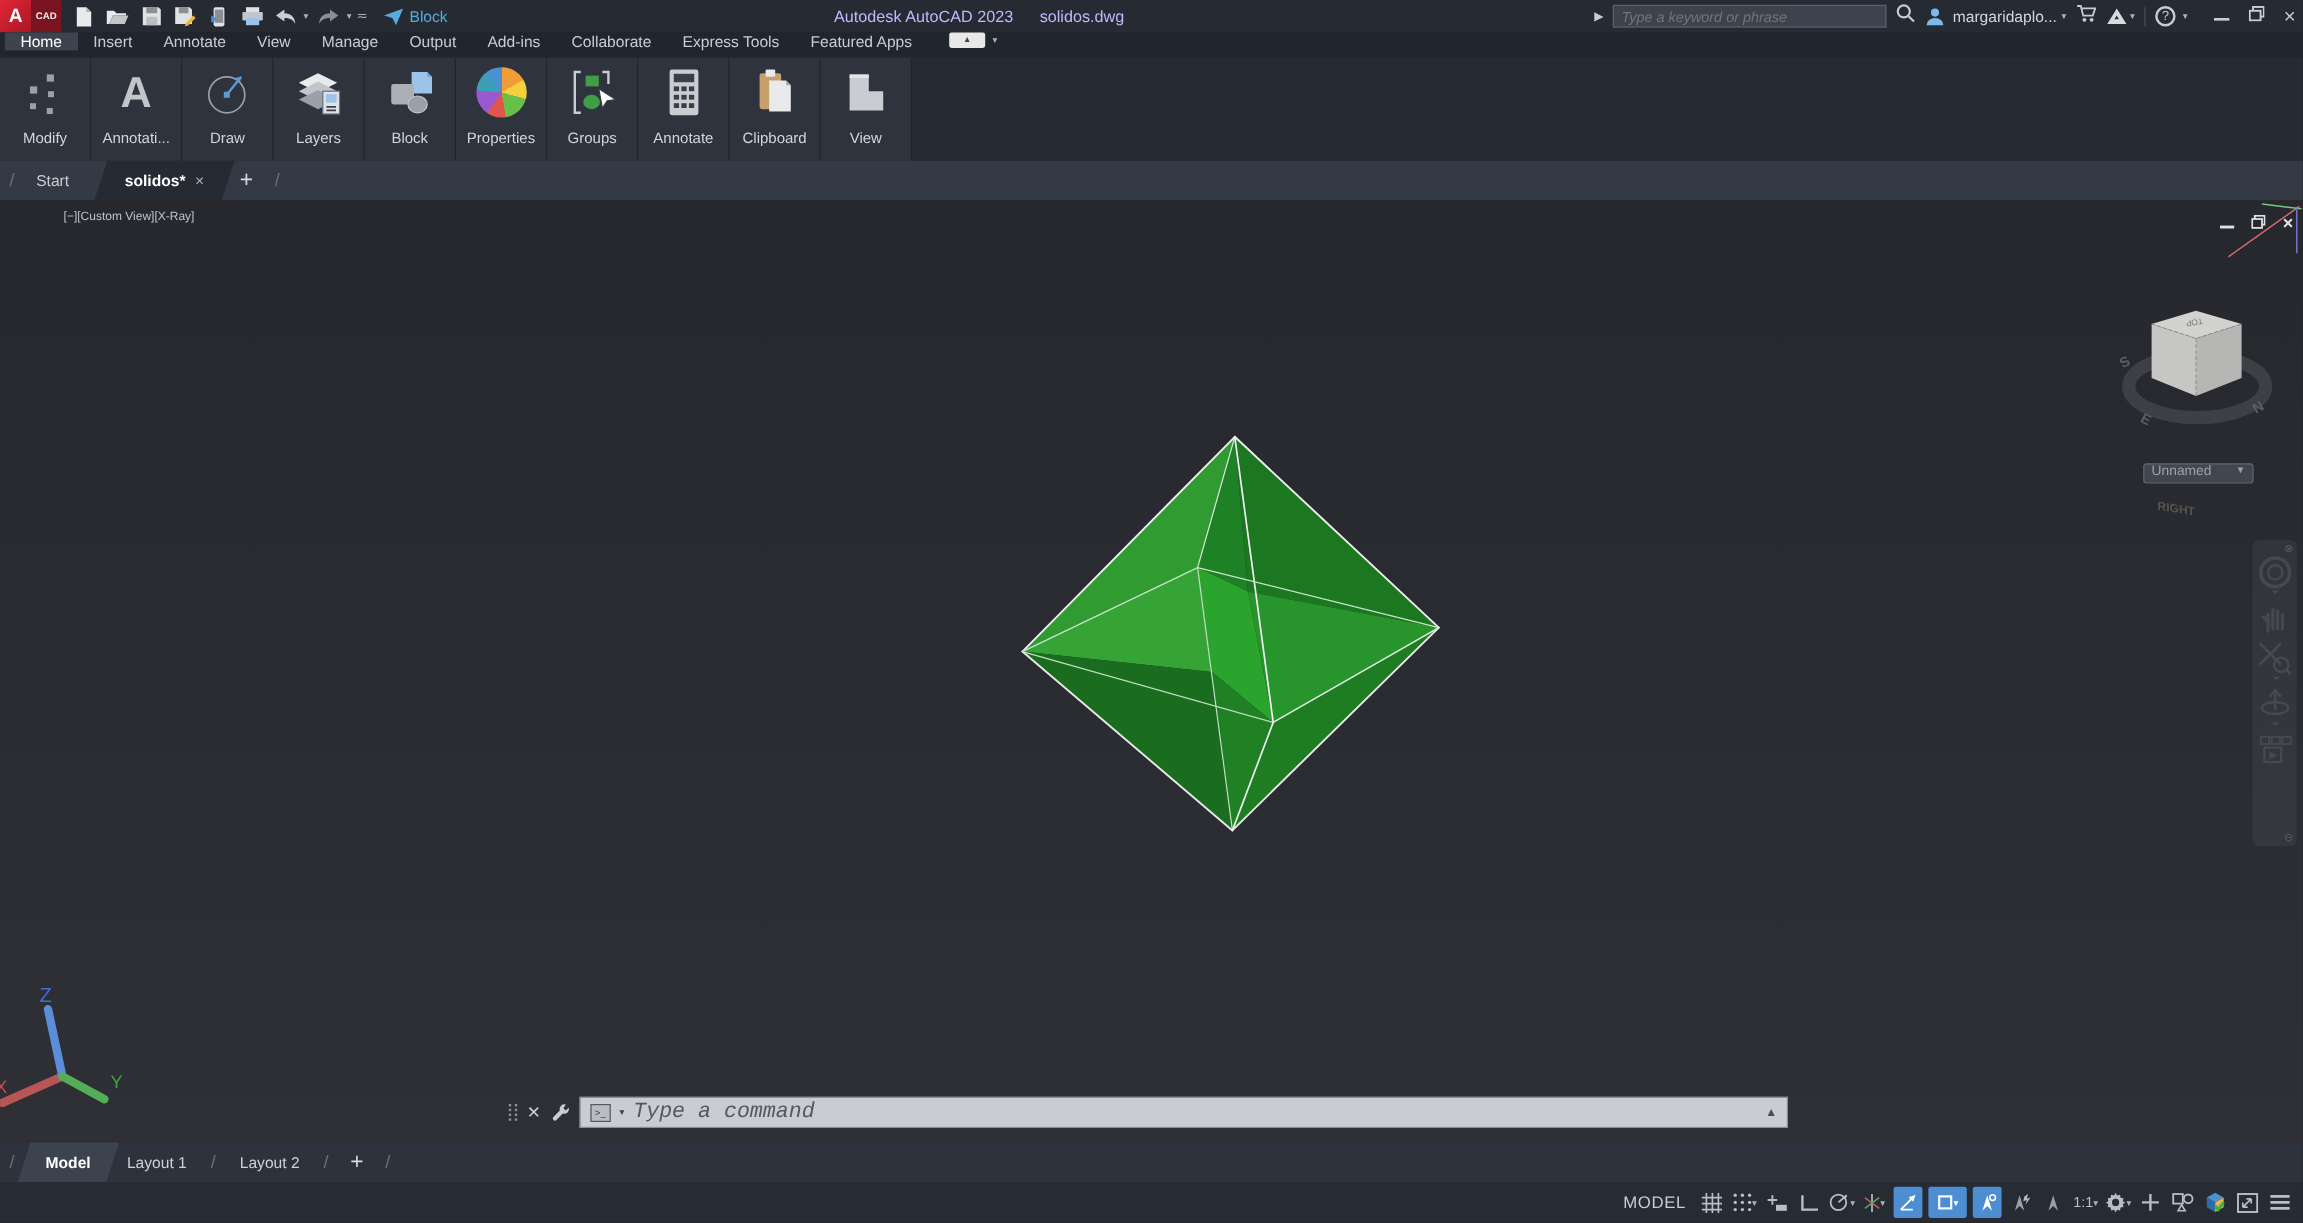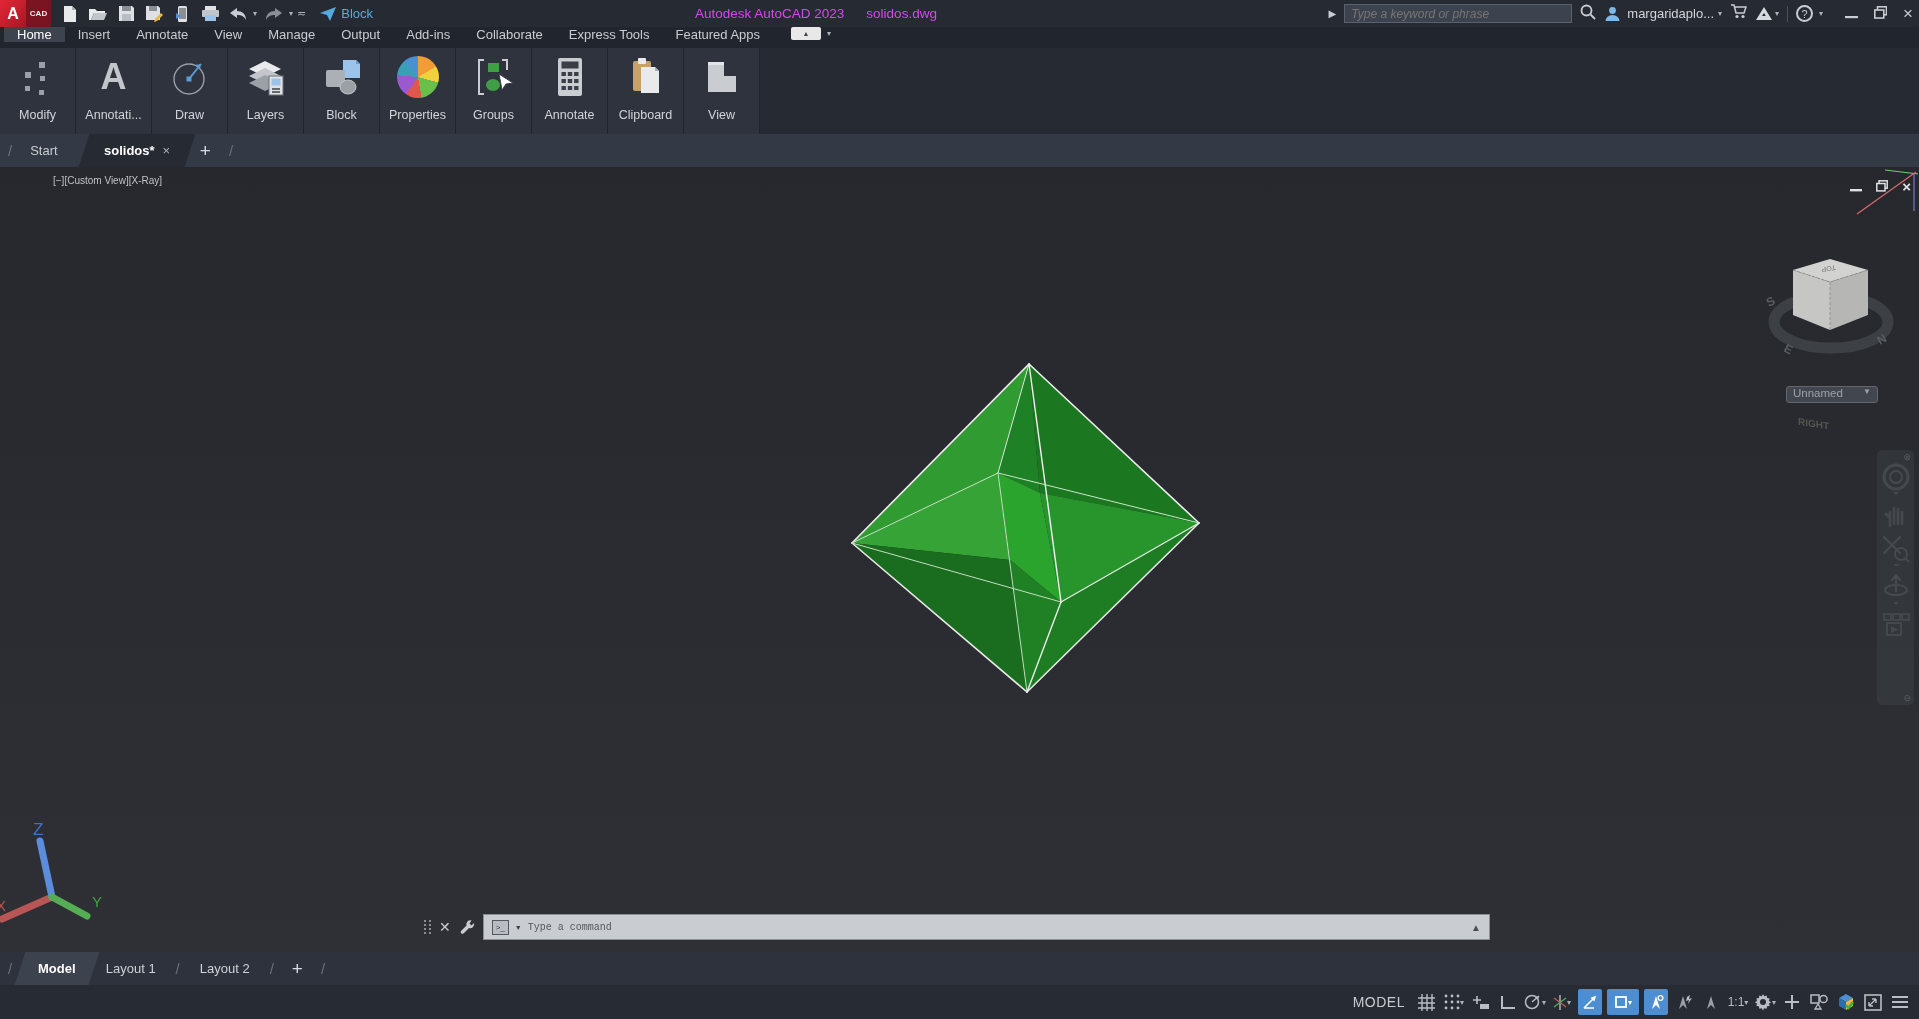--- a/index.html
+++ b/index.html
@@ -13,21 +13,21 @@
   .logo { display:flex; height:27px; align-items:stretch; cursor:pointer; }
   .logo .a { width:26px; background:linear-gradient(135deg,#e32636,#a81724); color:#fff;
              font-weight:bold; font-size:16px; display:flex; align-items:center; justify-content:center; }
   .logo .cad { width:25px; background:#7a1420; color:#eee; font-weight:bold; font-size:8px;
                display:flex; align-items:center; justify-content:center; }
   .qat { display:flex; align-items:center; gap:6px; margin-left:8px; }
   .qat .ic { width:22px; height:20px; display:flex; align-items:center; justify-content:center; }
   .caret { color:#aeb2b8; font-size:8px; margin-left:-2px; }
   .share { color:#57aadf; font-size:13px; display:flex; gap:5px; align-items:center; margin-left:8px; }
   .apptitle { position:absolute; left:695px; top:0; height:27px; display:flex; gap:22px;
-              align-items:center; color:#d946ef; font-size:13.5px; }
+              align-items:center; color:#c4b5fd; font-size:13.5px; }
   .tright { position:absolute; right:0; top:0; height:27px; display:flex; align-items:center; gap:8px; padding-right:6px; }
   .searchbox { width:228px; height:19px; background:#3d434e; border:1px solid #5a616d;
                color:#f97316; font-style:italic; font-size:12px; padding:0 6px;
                font-family:"Liberation Sans",sans-serif; }
   .uname { color:#d2d5d9; font-size:13px; }
   .winbtns { display:flex; gap:16px; margin-left:14px; align-items:center; }
   .divider { width:1px; height:16px; background:#4a505a; }
 
   
   .ribbontabs { position:absolute; top:27px; left:0; width:100%; height:21px;
@@ -76,21 +76,21 @@
 
   
   .cmdbar { position:absolute; left:424px; top:745px; width:1066px; height:30px; display:flex; align-items:center; }
   .cmdgrip { display:grid; grid-template-columns:3px 3px; gap:2px; margin-right:7px; }
   .cmdgrip i { width:2px; height:2px; background:#8a8f96; }
   .cmdx { color:#c9ccd1; font-size:14px; margin-right:8px; }
   .cmdinput { flex:1; height:26px; background:#c9ccd1; border:1px solid #8a8f96;
               display:flex; align-items:center; padding:0 8px; gap:6px; }
   .prompticon { width:17px; height:15px; border:1px solid #55585e; display:flex; align-items:center;
                 justify-content:center; font-size:8px; color:#3a3f47; background:#b9bcc2; }
-  .cmdtext { color:#55585e; font-size:10px; font-family:"Liberation Mono",monospace; flex:1; }
+  .cmdtext { color:#55585e; font-size:18px; font-style:italic; font-family:"Liberation Mono",monospace; flex:1; }
   .cmdup { color:#4a4d52; font-size:10px; }
 
   
   .modelrow { position:absolute; top:952px; left:0; width:100%; height:33px; background:#2d323c;
               display:flex; align-items:center; font-size:13px; color:#ced1d6; }
   .mtab { padding:0 12px; height:33px; display:flex; align-items:center; cursor:pointer; }
   .mtab.active { background:#3c424e; color:#fff; font-weight:bold; transform:skewX(-18deg); padding:0 18px; }
   .mtab.active > span { transform:skewX(18deg); }
 
   

